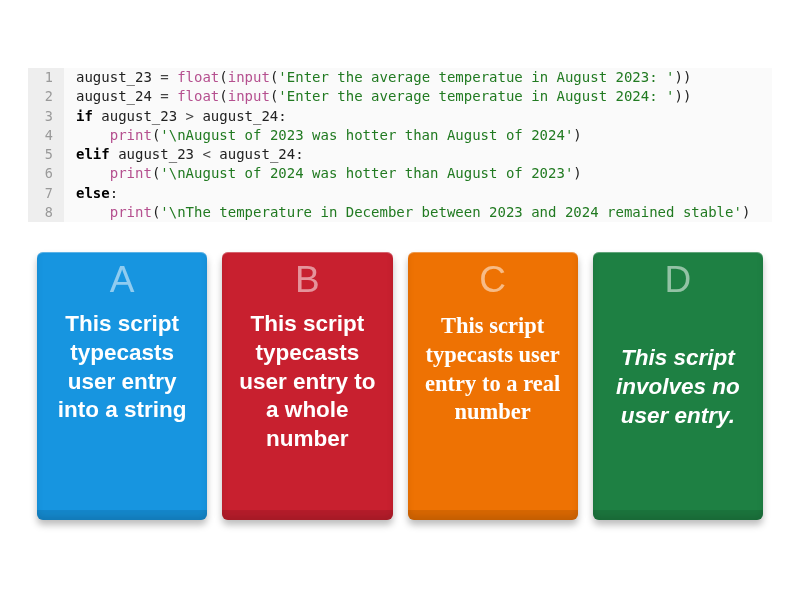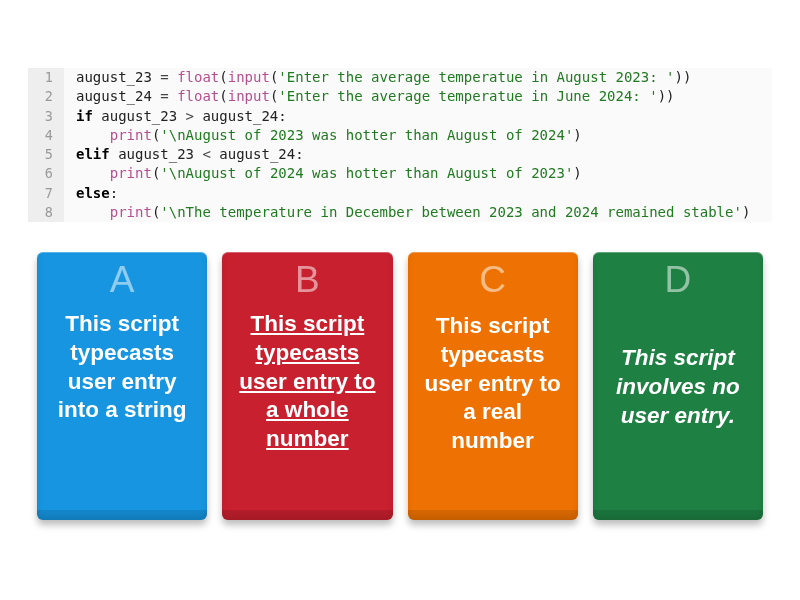--- a/index.html
+++ b/index.html
@@ -118,36 +118,36 @@
     padding: 0 2px;
     word-wrap: break-word;
   }
 
   .card-a { background: #1795e0; }
   .card-b { background: #c8202f; }
   .card-c { background: #ee7203; }
   .card-d { background: #1e8043; }
 
   .card-a .card-text { margin-top: 8px; }
-  .card-b .card-text { margin-top: 8px; text-decoration: underline; }
-  .card-c .card-text { margin-top: 10px; }
+  .card-b .card-text { margin-top: 8px; }
+  .card-c .card-text { margin-top: 10px; font-family: Liberation Serif, serif; }
   .card-d .card-text { margin-top: 42px; font-style: italic; }
 </style>
 </head>
 <body>
 
 <div id="code-block">
   <div id="code-table">
       <div class="code-line">
         <div class="line-no">1</div>
         <div class="line-code"><span class="tok-pl">august_23 </span><span class="tok-op">= </span><span class="tok-fn">float</span><span class="tok-pl">(</span><span class="tok-fn">input</span><span class="tok-pl">(</span><span class="tok-str">'Enter the average temperatue in August 2023: '</span><span class="tok-pl">))</span></div>
       </div>
       <div class="code-line">
         <div class="line-no">2</div>
-        <div class="line-code"><span class="tok-pl">august_24 </span><span class="tok-op">= </span><span class="tok-fn">float</span><span class="tok-pl">(</span><span class="tok-fn">input</span><span class="tok-pl">(</span><span class="tok-str">'Enter the average temperatue in June 2024: '</span><span class="tok-pl">))</span></div>
+        <div class="line-code"><span class="tok-pl">august_24 </span><span class="tok-op">= </span><span class="tok-fn">float</span><span class="tok-pl">(</span><span class="tok-fn">input</span><span class="tok-pl">(</span><span class="tok-str">'Enter the average temperatue in August 2024: '</span><span class="tok-pl">))</span></div>
       </div>
       <div class="code-line">
         <div class="line-no">3</div>
         <div class="line-code"><span class="tok-kw">if</span><span class="tok-pl"> august_23 </span><span class="tok-op">&gt;</span><span class="tok-pl"> august_24:</span></div>
       </div>
       <div class="code-line">
         <div class="line-no">4</div>
         <div class="line-code"><span class="tok-pl">    </span><span class="tok-fn">print</span><span class="tok-pl">(</span><span class="tok-str">'\nAugust of 2023 was hotter than August of 2024'</span><span class="tok-pl">)</span></div>
       </div>
       <div class="code-line">

